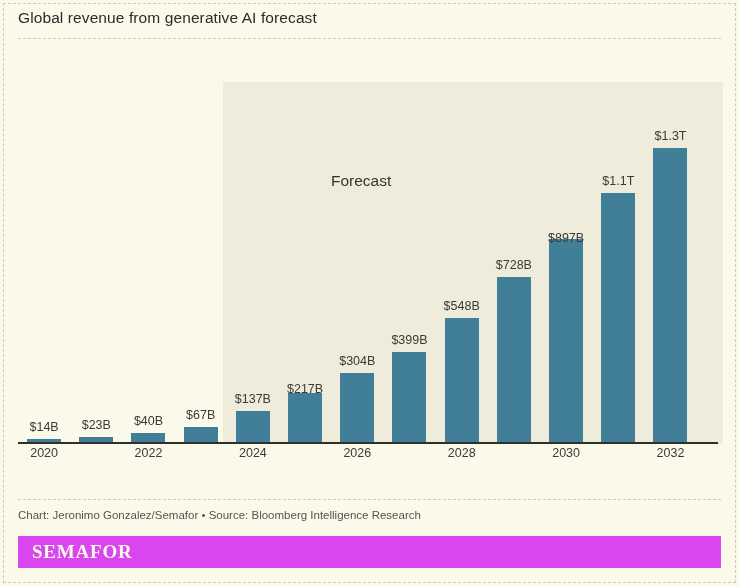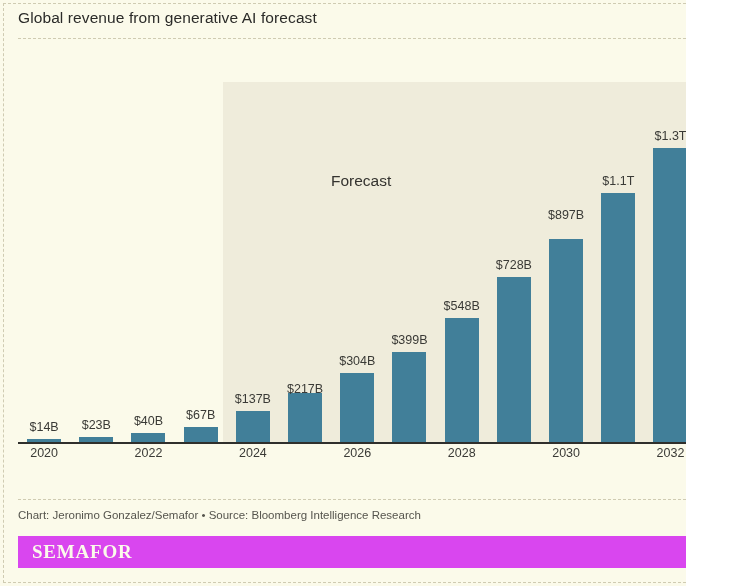--- a/index.html
+++ b/index.html
@@ -6,21 +6,21 @@
     margin: 0;
     padding: 0;
     background: #ffffff;
   }
   body {
     font-family: "Liberation Sans", sans-serif;
     -webkit-font-smoothing: antialiased;
   }
   #card {
     position: relative;
-    width: 686px;
+    width: 739px;
     height: 586px;
     background: #fbfaea;
     box-sizing: border-box;
     overflow: hidden;
   }
   
   #card-border {
     position: absolute;
     left: 3px;
     top: 3px;
@@ -209,21 +209,21 @@
         <div class="bar-slot" style="left: 417.6px;">
           <div class="bar-rect" title="$548B" style="height: 124.083px; background: rgb(65, 127, 153);"></div>
           <div class="bar-value" style="bottom: 129.083px;">$548B</div>
         </div>
         <div class="bar-slot" style="left: 469.8px;">
           <div class="bar-rect" title="$728B" style="height: 164.84px; background: rgb(65, 127, 153);"></div>
           <div class="bar-value" style="bottom: 169.84px;">$728B</div>
         </div>
         <div class="bar-slot" style="left: 522px;">
           <div class="bar-rect" title="$897B" style="height: 203.106px; background: rgb(65, 127, 153);"></div>
-          <div class="bar-value" style="bottom: 220px;">$897B</div>
+          <div class="bar-value" style="bottom: 197px;">$897B</div>
         </div>
         <div class="bar-slot" style="left: 574.2px;">
           <div class="bar-rect" title="$1.1T" style="height: 249.071px; background: rgb(65, 127, 153);"></div>
           <div class="bar-value" style="bottom: 254.071px;">$1.1T</div>
         </div>
         <div class="bar-slot" style="left: 626.4px;">
           <div class="bar-rect" title="$1.3T" style="height: 294.357px; background: rgb(65, 127, 153);"></div>
           <div class="bar-value" style="bottom: 299.357px;">$1.3T</div>
         </div>
       </div>

